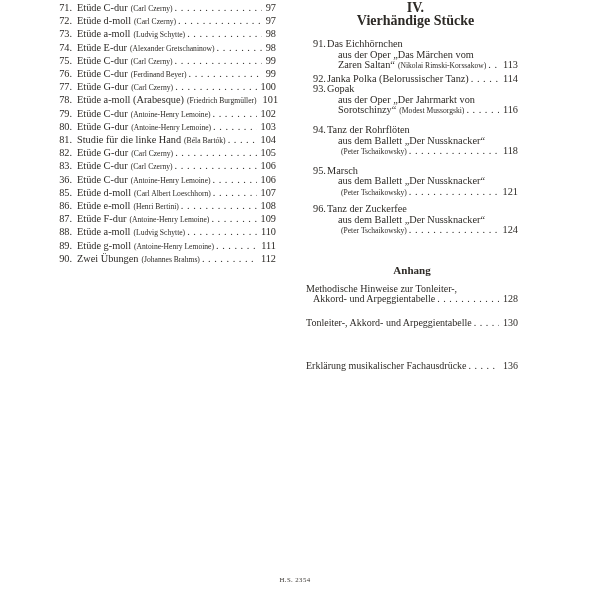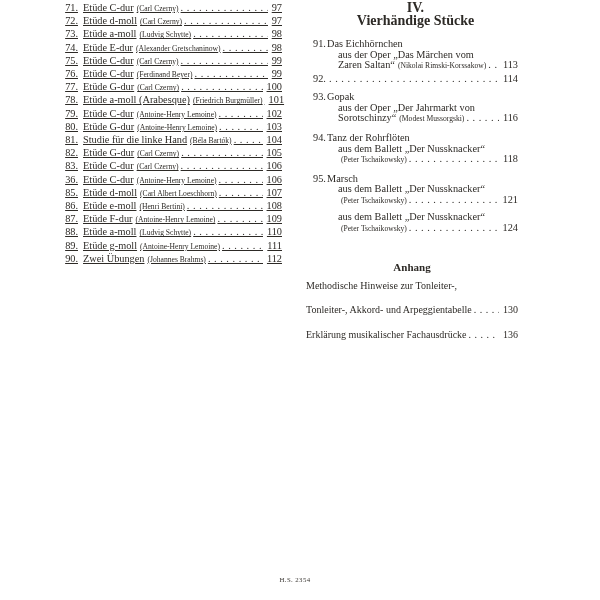--- a/index.html
+++ b/index.html
@@ -3,47 +3,47 @@
 <meta charset="utf-8">
 <style>
   html,body{margin:0;padding:0;}
   body{width:600px;height:600px;background:#ffffff;overflow:hidden;}
   .page{
     position:relative;width:600px;height:600px;background:#ffffff;
     font-family:"Liberation Serif","DejaVu Serif",serif;
     color:#2d2a26;
   }
   
-  .col-left{position:absolute;left:52px;top:2px;width:230px;text-decoration:underline;}
+  .col-left{position:absolute;left:46px;top:2px;width:230px;}
   .row{display:flex;align-items:baseline;line-height:12.2px;font-size:10.3px;white-space:nowrap;}
   .row .num{flex:0 0 26px;text-align:right;padding-right:5px;}
   .composer{font-size:7.6px;margin-left:3px;}
   .dots{flex:1 1 auto;min-width:0;overflow:hidden;padding-left:2px;}
   .dots::after{content:". . . . . . . . . . . . . . . . . . . . . . . . . . . . . . . .";letter-spacing:0.5px;}
   .pagenum{flex:0 0 auto;padding-left:4px;text-align:right;}
   
   .col-right{position:absolute;left:313px;top:2px;width:205px;}
   .sec-head{text-align:center;font-weight:bold;font-size:14px;line-height:12.5px;margin-bottom:12px;}
   .ritem{font-size:10.3px;line-height:10.5px;}
   #right-items .ritem{margin-top:0;}
   #right-items .ritem:nth-child(2){margin-top:2px;}
-  #right-items .ritem:nth-child(3){margin-top:8px;}
+  #right-items .ritem:nth-child(3){margin-top:0;}
   #right-items .ritem:nth-child(4){margin-top:8.5px;}
   #right-items .ritem:nth-child(5){margin-top:8px;}
   #right-items .ritem:nth-child(6){margin-top:6px;}
   .rline{display:flex;align-items:baseline;white-space:nowrap;}
   .rline .num{flex:0 0 14px;text-align:left;}
   .rline.cont{padding-left:25px;}
   
   .anhang-wrap{margin-left:-7px;width:212px;}
   .anhang-head{text-align:center;font-weight:bold;font-size:11px;line-height:12px;margin-top:27px;}
   .aitem{font-size:10px;line-height:10.5px;}
   .anhang-wrap .aitem:nth-of-type(1){margin-top:8px;}
   .anhang-wrap .aitem:nth-of-type(2){margin-top:13px;}
-  .anhang-wrap .aitem:nth-of-type(3){margin-top:15px;}
+  .anhang-wrap .aitem:nth-of-type(3){margin-top:33px;}
   .aline{display:flex;align-items:baseline;white-space:nowrap;}
   .aline.cont{padding-left:7px;}
   
   .footer{
     position:absolute;left:0;top:576px;width:590px;text-align:center;
     font-size:6.8px;letter-spacing:0.4px;color:#3b3733;
   }
 </style>
 </head>
 <body>
@@ -210,20 +210,21 @@
           <div class="rline cont">
             <span class="ttl">Zaren Saltan“</span>
             <span class="composer">(Nikolai Rimski-Korssakow)</span>
             <span class="dots"></span>
             <span class="pagenum">113</span>
           </div>
         </div>
         <div class="ritem">
           <div class="rline">
             <span class="num">92.</span>
+            <span class="ttl">Janka Polka (Belorussischer Tanz)</span>
             <span class="dots"></span>
             <span class="pagenum">114</span>
           </div>
         </div>
         <div class="ritem">
           <div class="rline">
             <span class="num">93.</span>
             <span class="ttl">Gopak</span>
           </div>
           <div class="rline cont">
@@ -258,37 +259,46 @@
           <div class="rline cont">
             <span class="ttl">aus dem Ballett „Der Nussknacker“</span>
           </div>
           <div class="rline cont">
             <span class="composer">(Peter Tschaikowsky)</span>
             <span class="dots"></span>
             <span class="pagenum">121</span>
           </div>
         </div>
         <div class="ritem">
+          <div class="rline">
+            <span class="num">96.</span>
+            <span class="ttl">Tanz der Zuckerfee</span>
+          </div>
           <div class="rline cont">
             <span class="ttl">aus dem Ballett „Der Nussknacker“</span>
           </div>
           <div class="rline cont">
             <span class="composer">(Peter Tschaikowsky)</span>
             <span class="dots"></span>
             <span class="pagenum">124</span>
           </div>
         </div>
       </div>
     <div class="anhang-wrap">
       <div class="anhang-head">Anhang</div>
       <div id="anhang-items">
           <div class="aitem">
             <div class="aline">
               <span class="ttl">Methodische Hinweise zur Tonleiter-,</span>
             </div>
+            <div class="aline cont">
+              <span class="ttl">Akkord- und Arpeggientabelle</span>
+              <span class="dots"></span>
+              <span class="pagenum">128</span>
+            </div>
           </div>
           <div class="aitem">
             <div class="aline">
               <span class="ttl">Tonleiter-, Akkord- und Arpeggientabelle</span>
               <span class="dots"></span>
               <span class="pagenum">130</span>
             </div>
           </div>
           <div class="aitem">
             <div class="aline">

